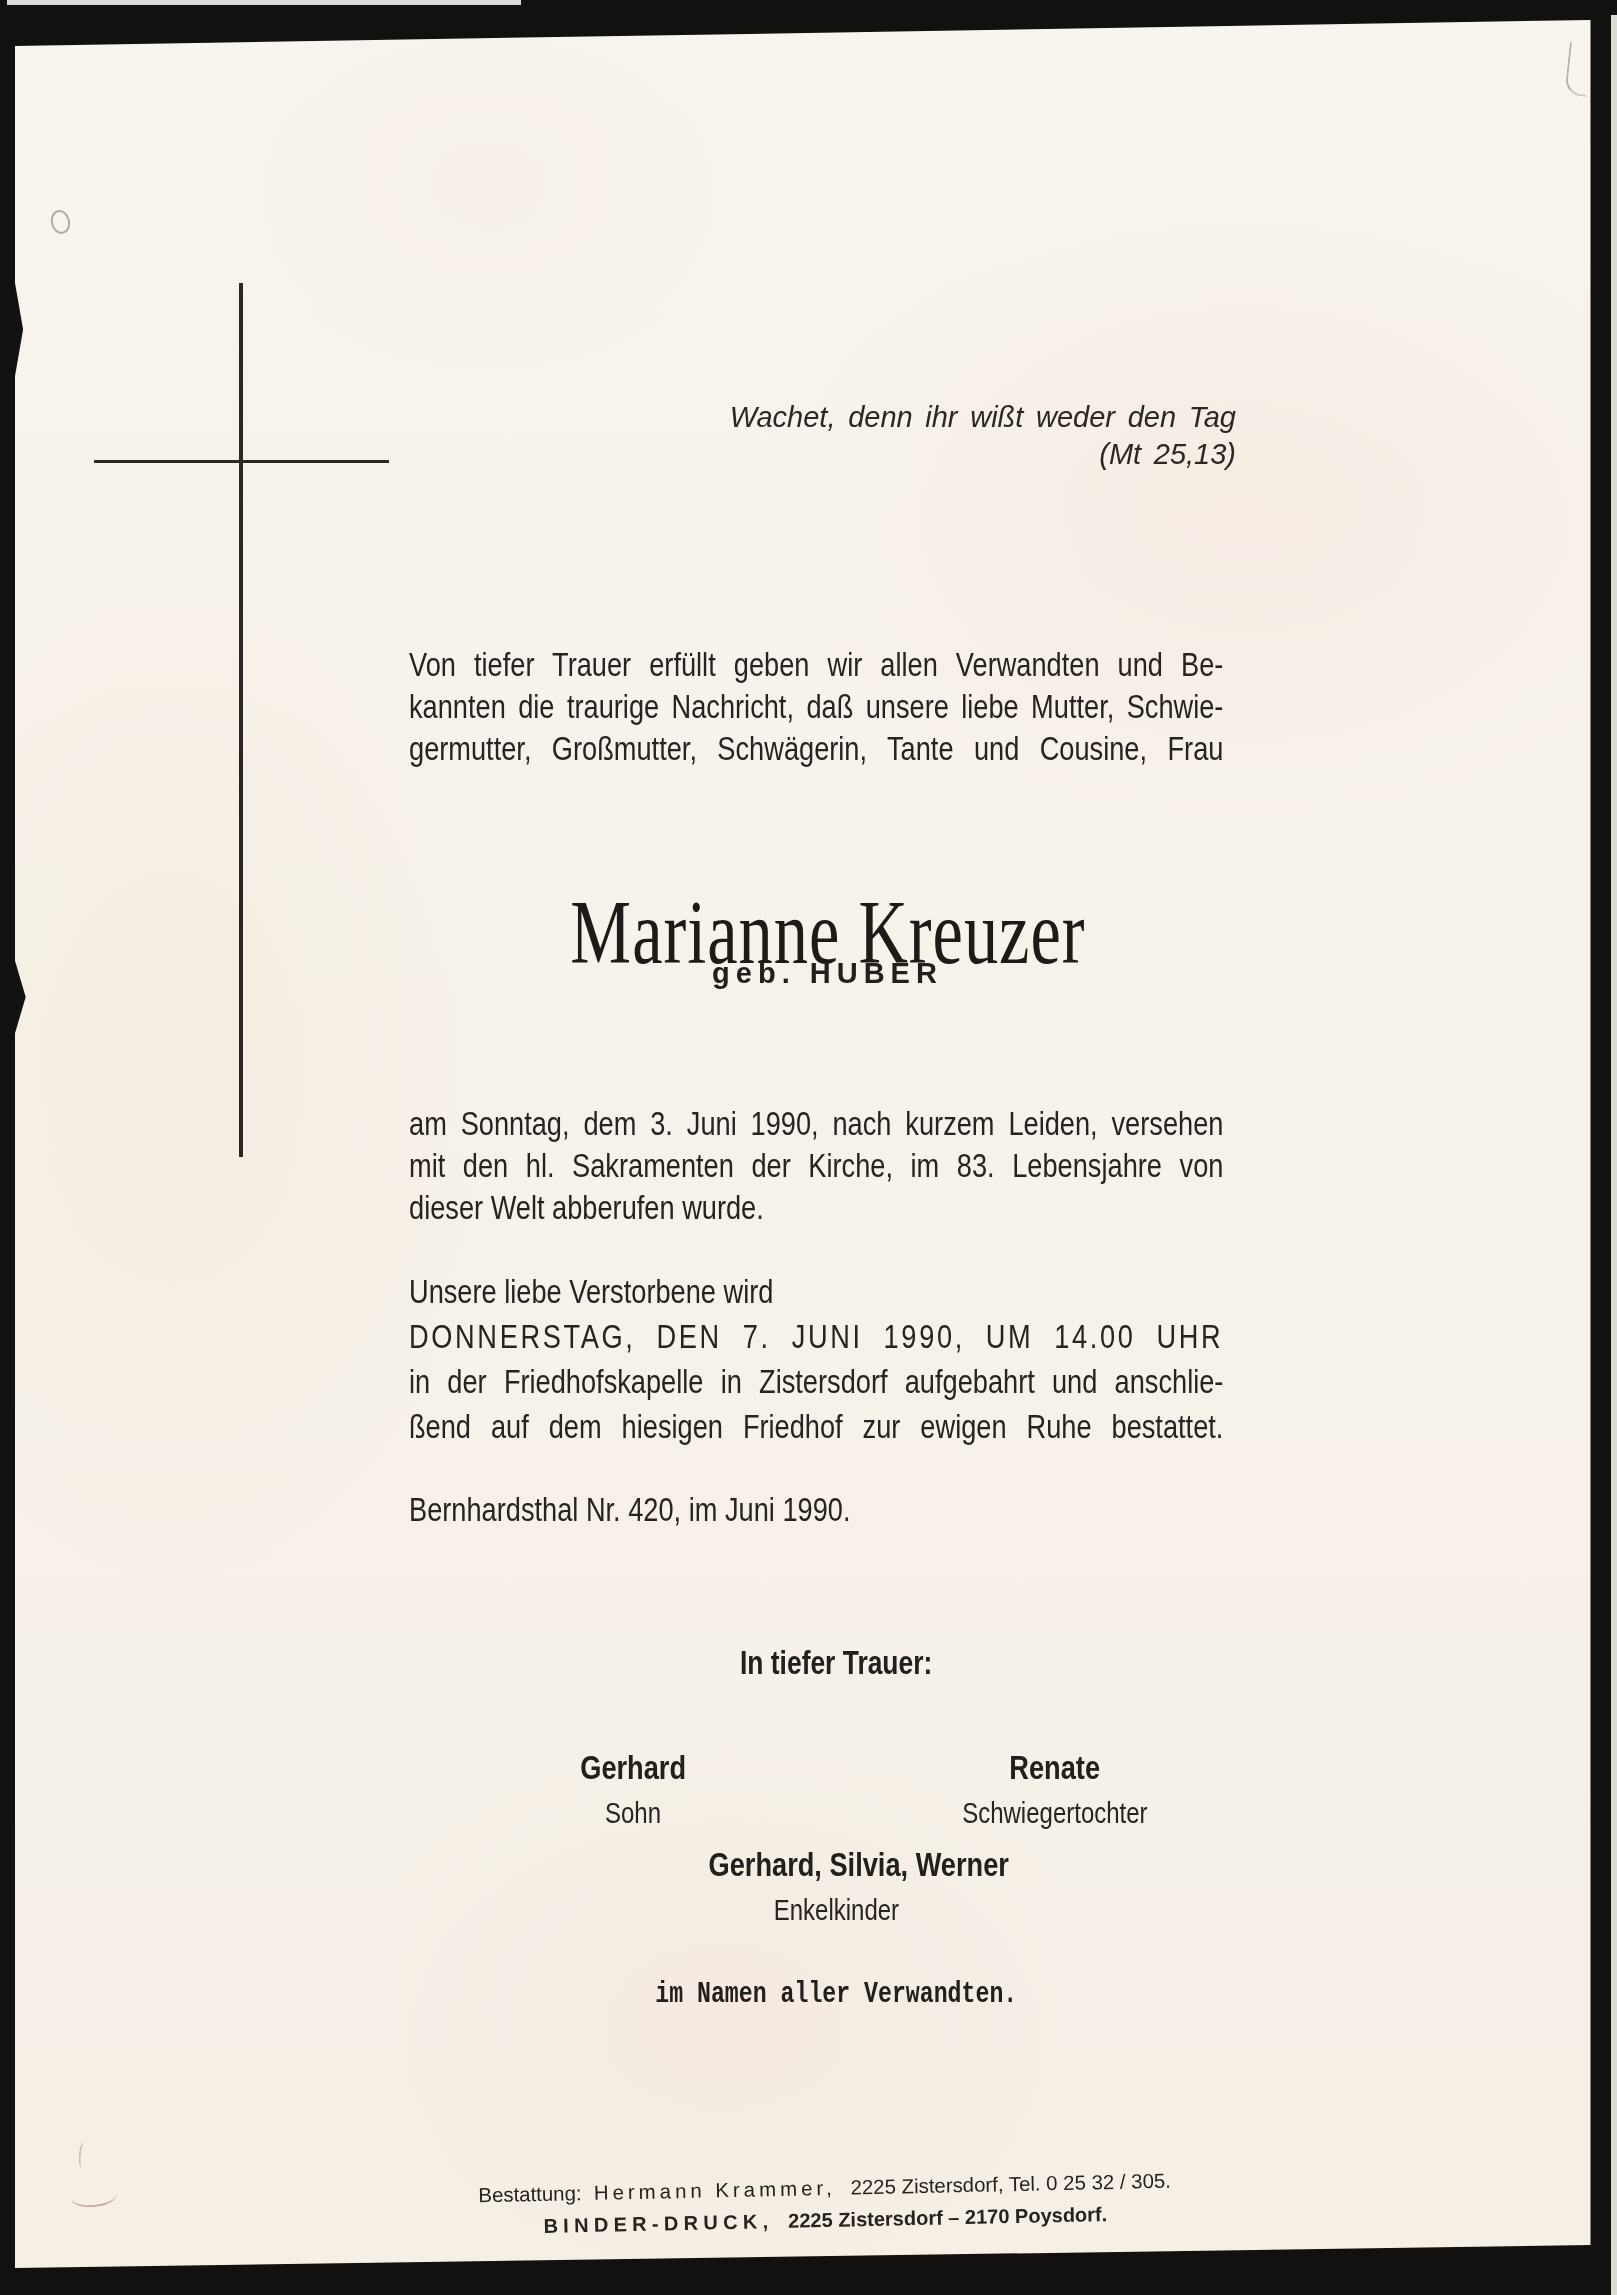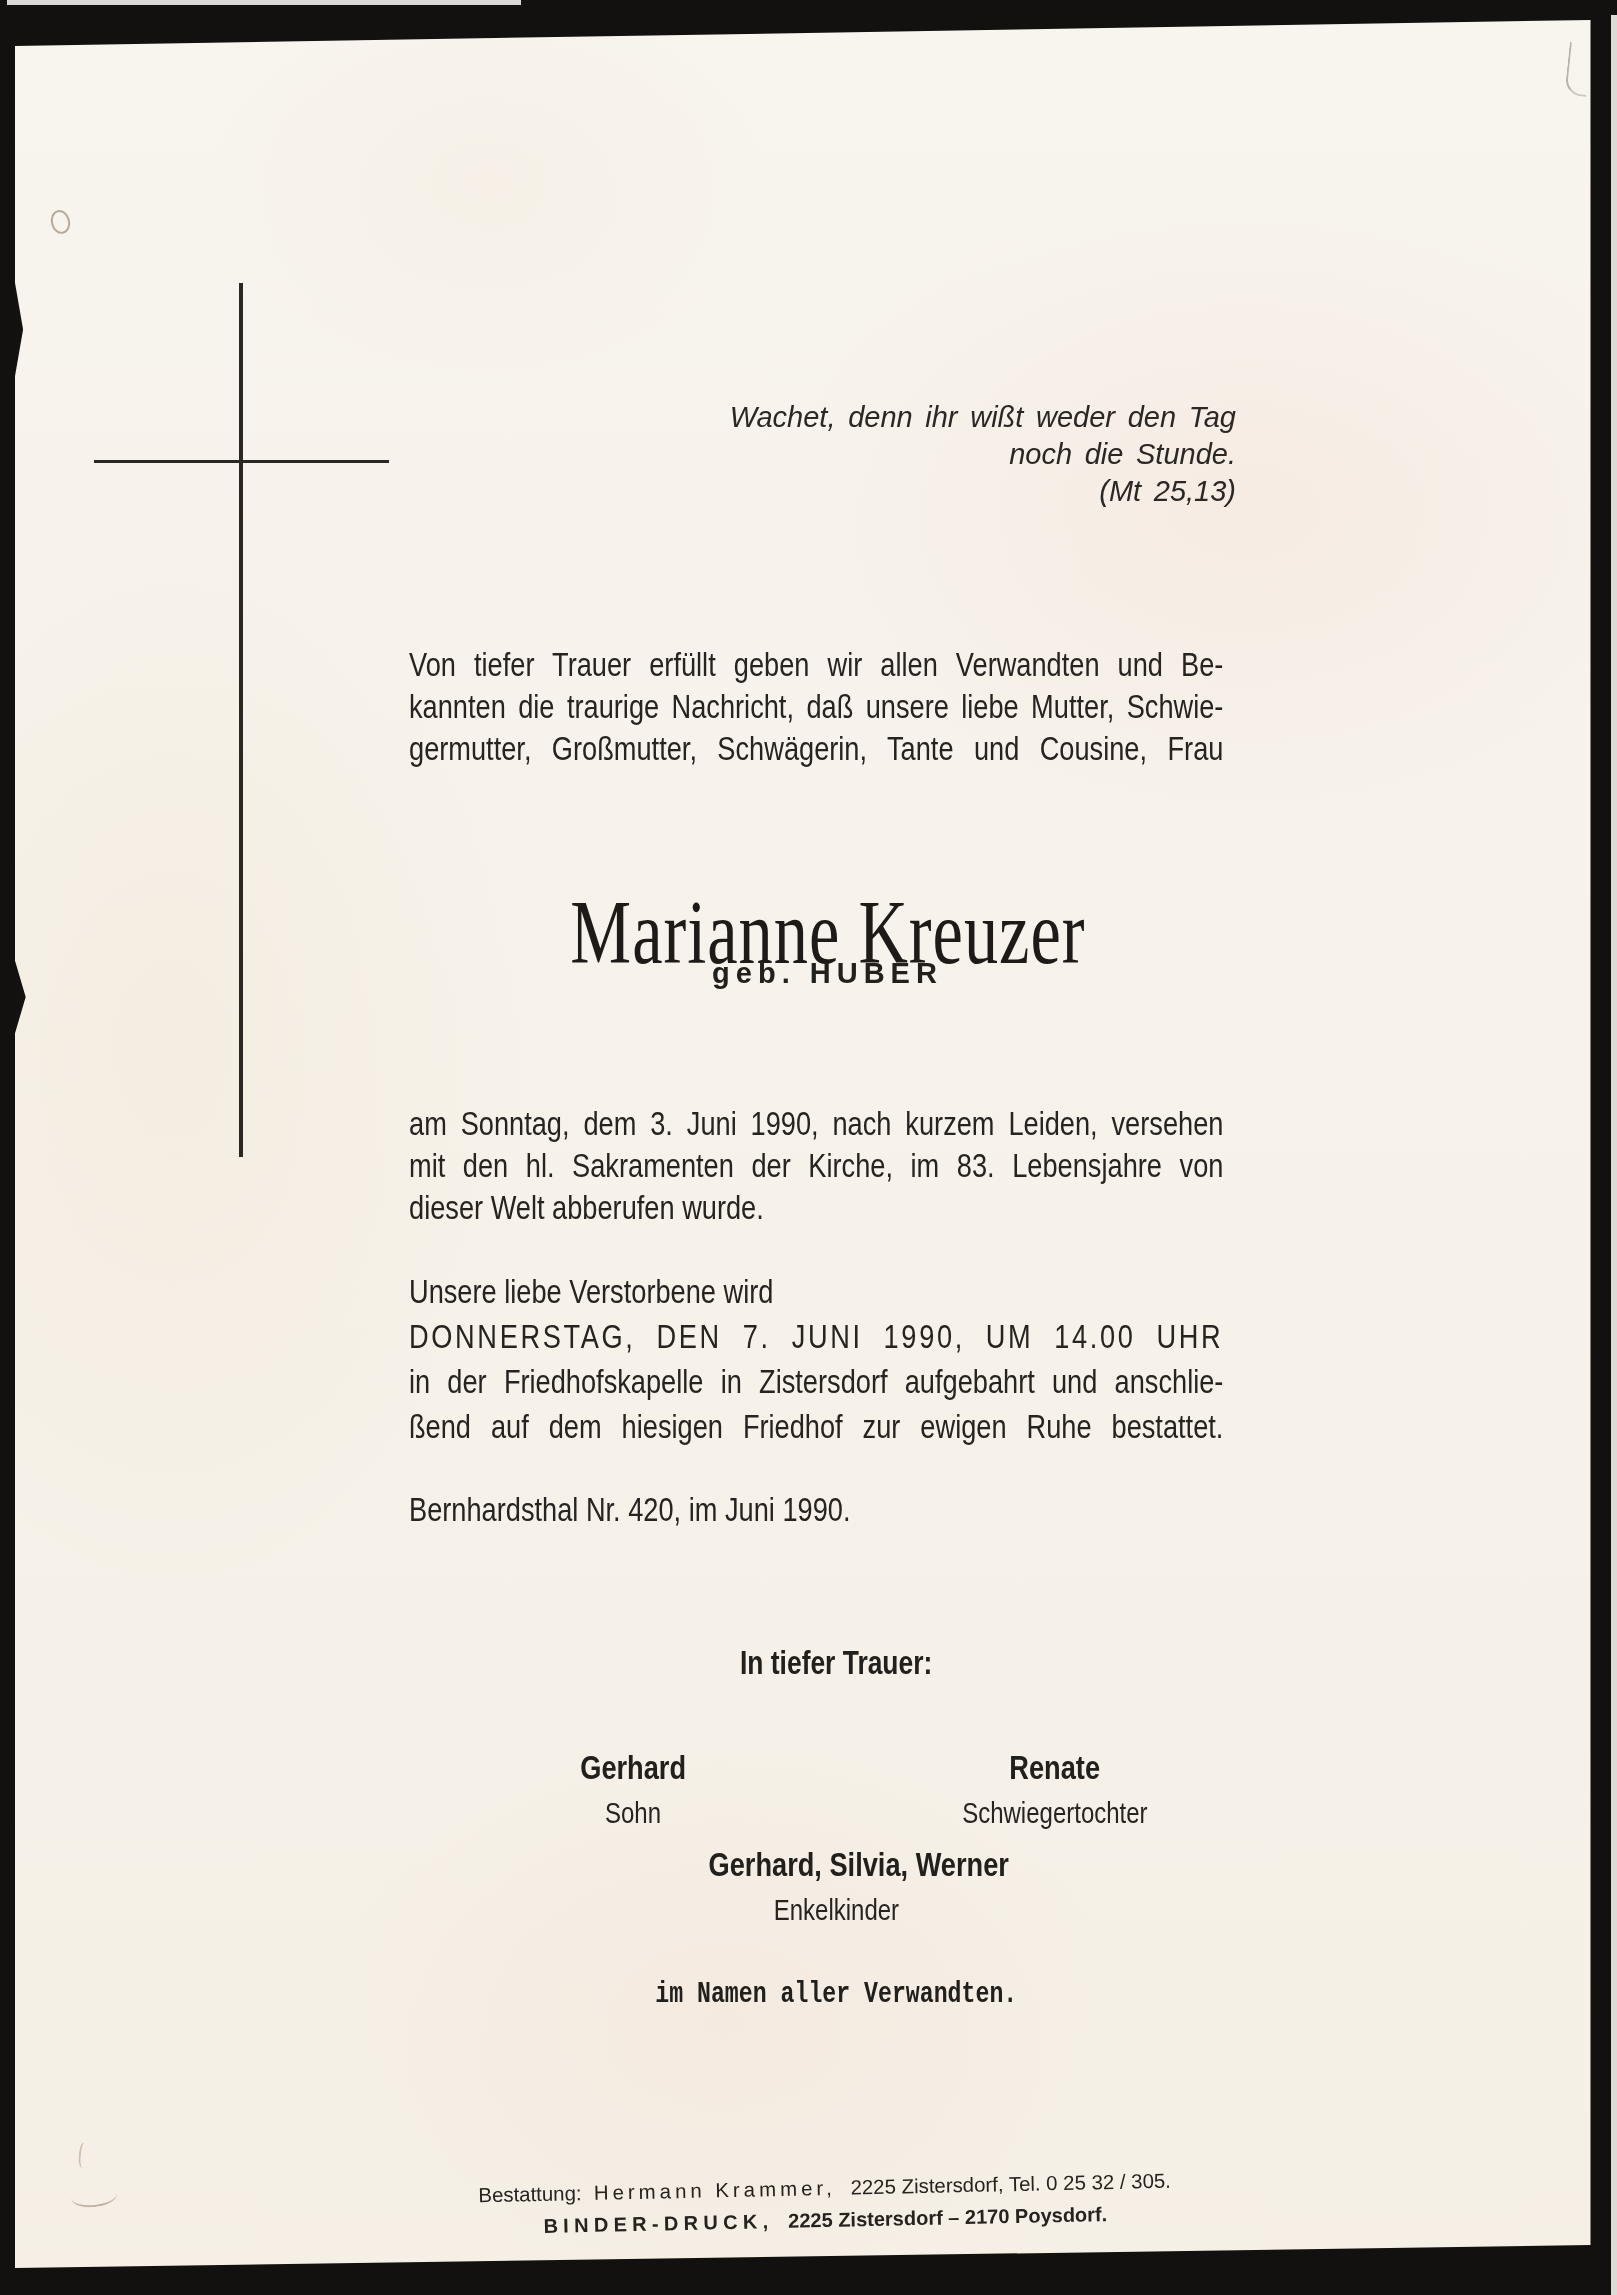--- a/index.html
+++ b/index.html
@@ -124,21 +124,20 @@
   <div class="edge-wedge wedge-mid"></div>
   <div class="edge-wedge wedge-top"></div>
 
   <div>
     <div class="cross-v"></div>
     <div class="cross-h"></div>
   </div>
 
   <div class="quote">
     <div>Wachet, denn ihr wißt weder den Tag</div>
-    <div>noch die Stunde.</div>
     <div>(Mt 25,13)</div>
   </div>
 
   <div class="para p-announce">
     <div class="fill">Von tiefer Trauer erfüllt geben wir allen Verwandten und Be-</div>
     <div class="fill">kannten die traurige Nachricht, daß unsere liebe Mutter, Schwie-</div>
     <div class="fill">germutter, Großmutter, Schwägerin, Tante und Cousine, Frau</div>
   </div>
 
   <div class="name-box">

